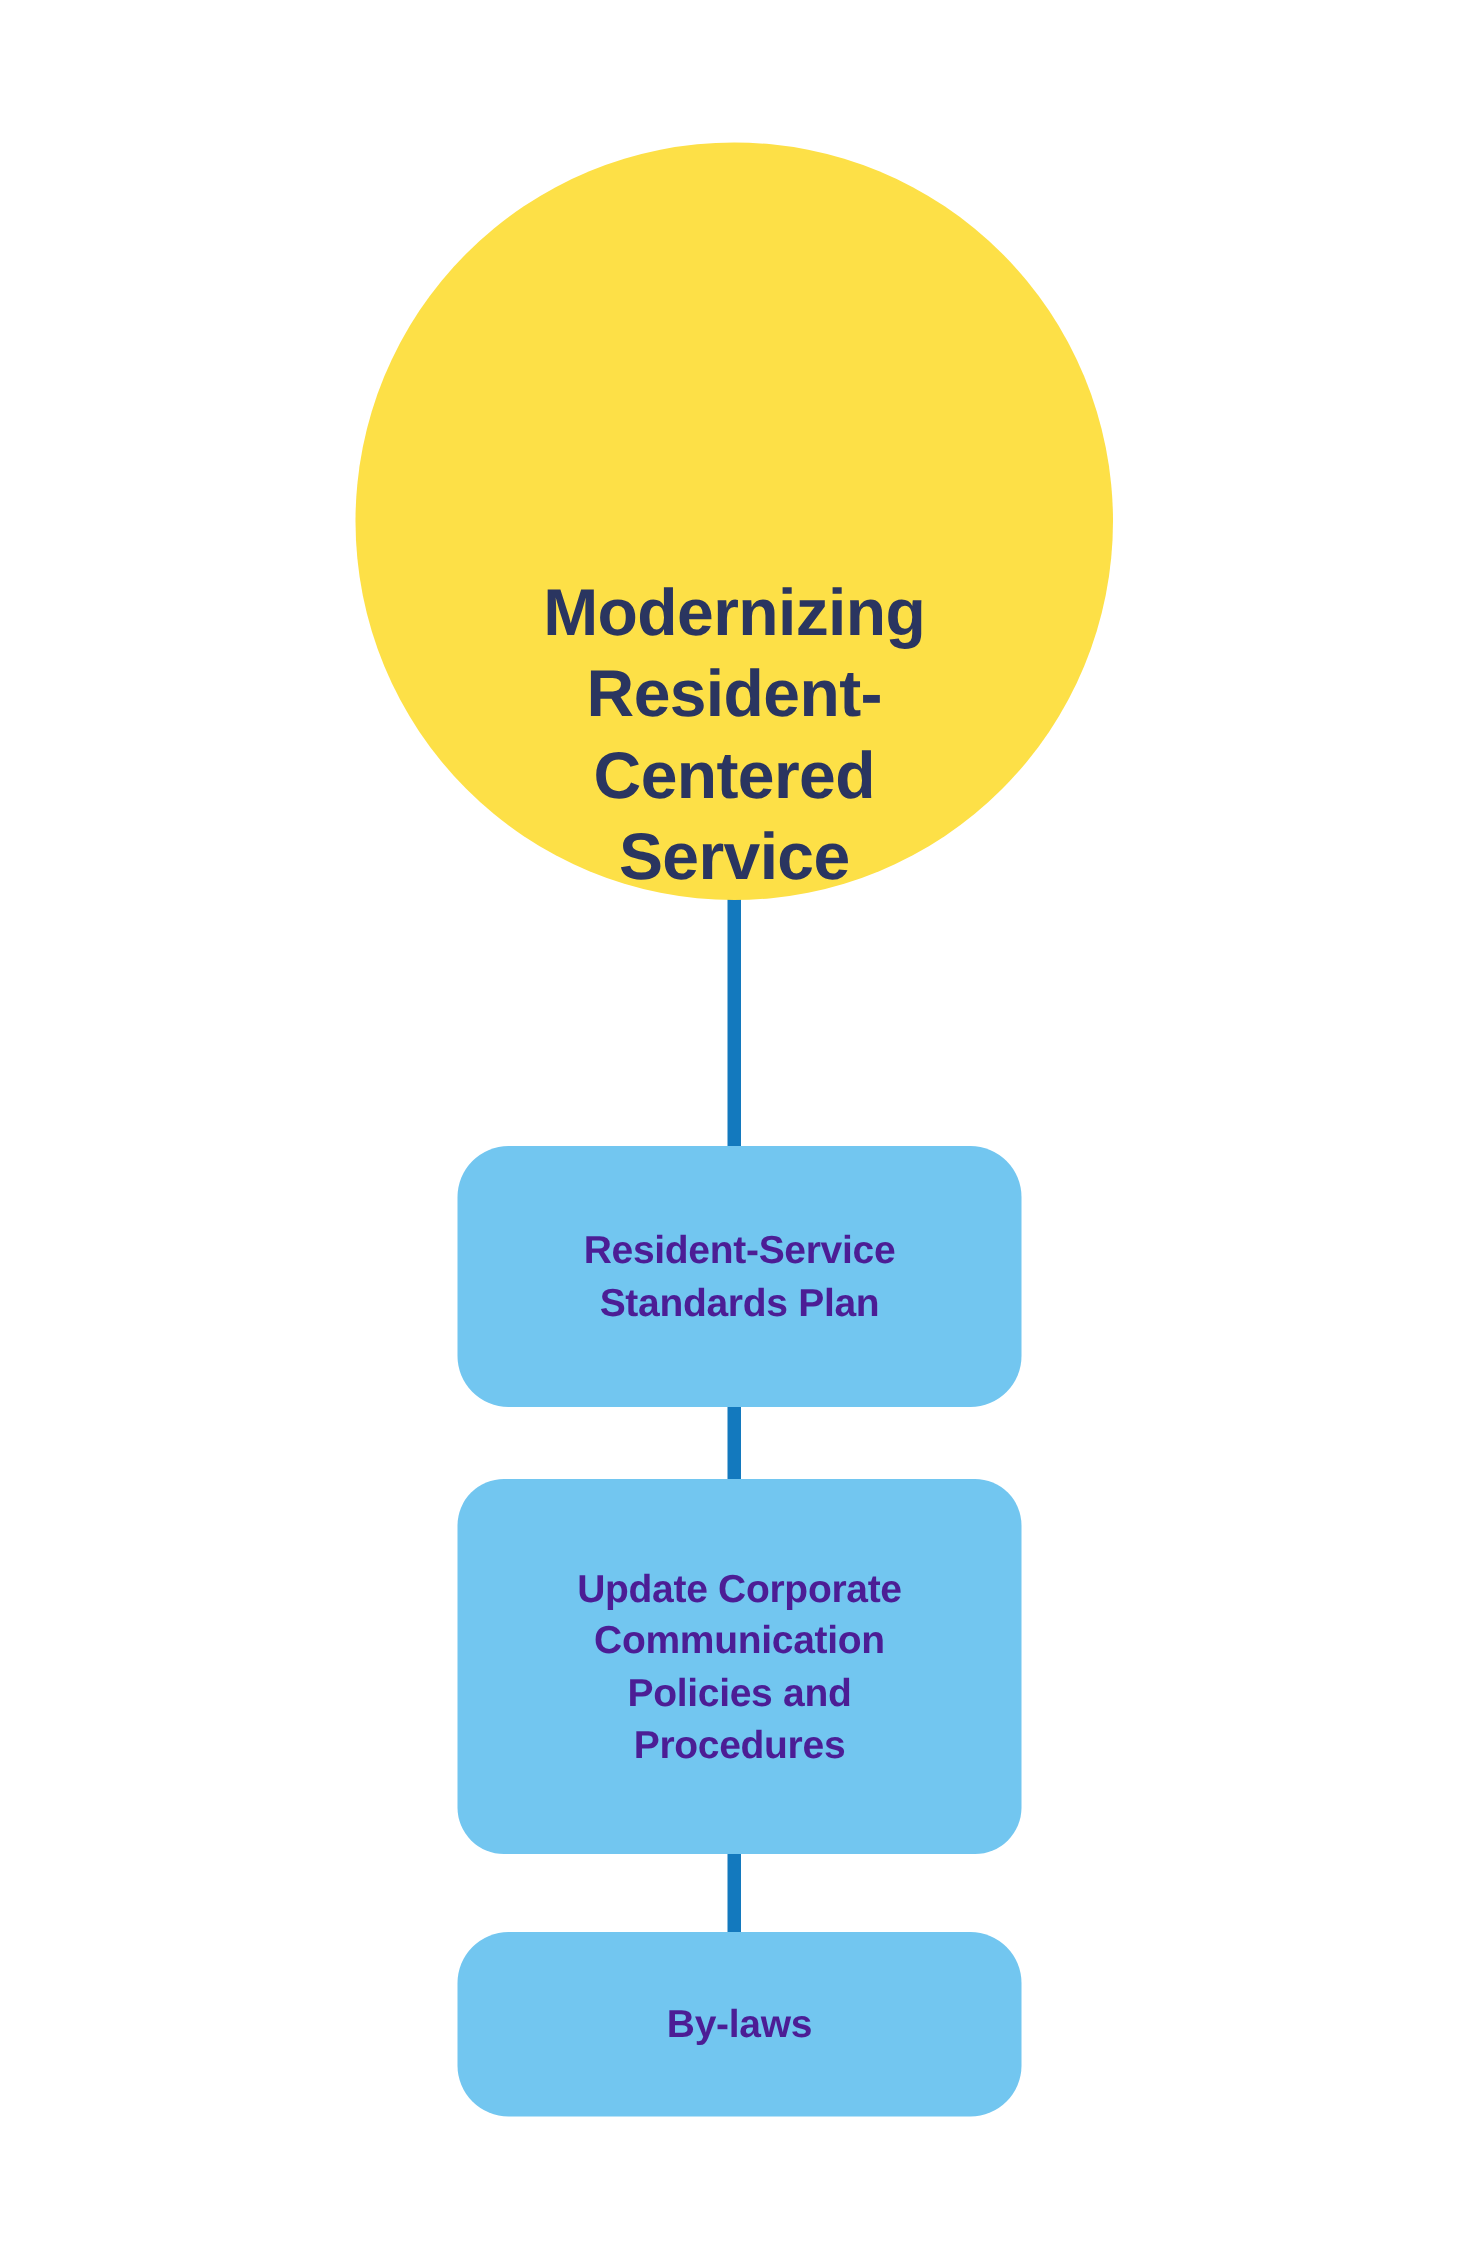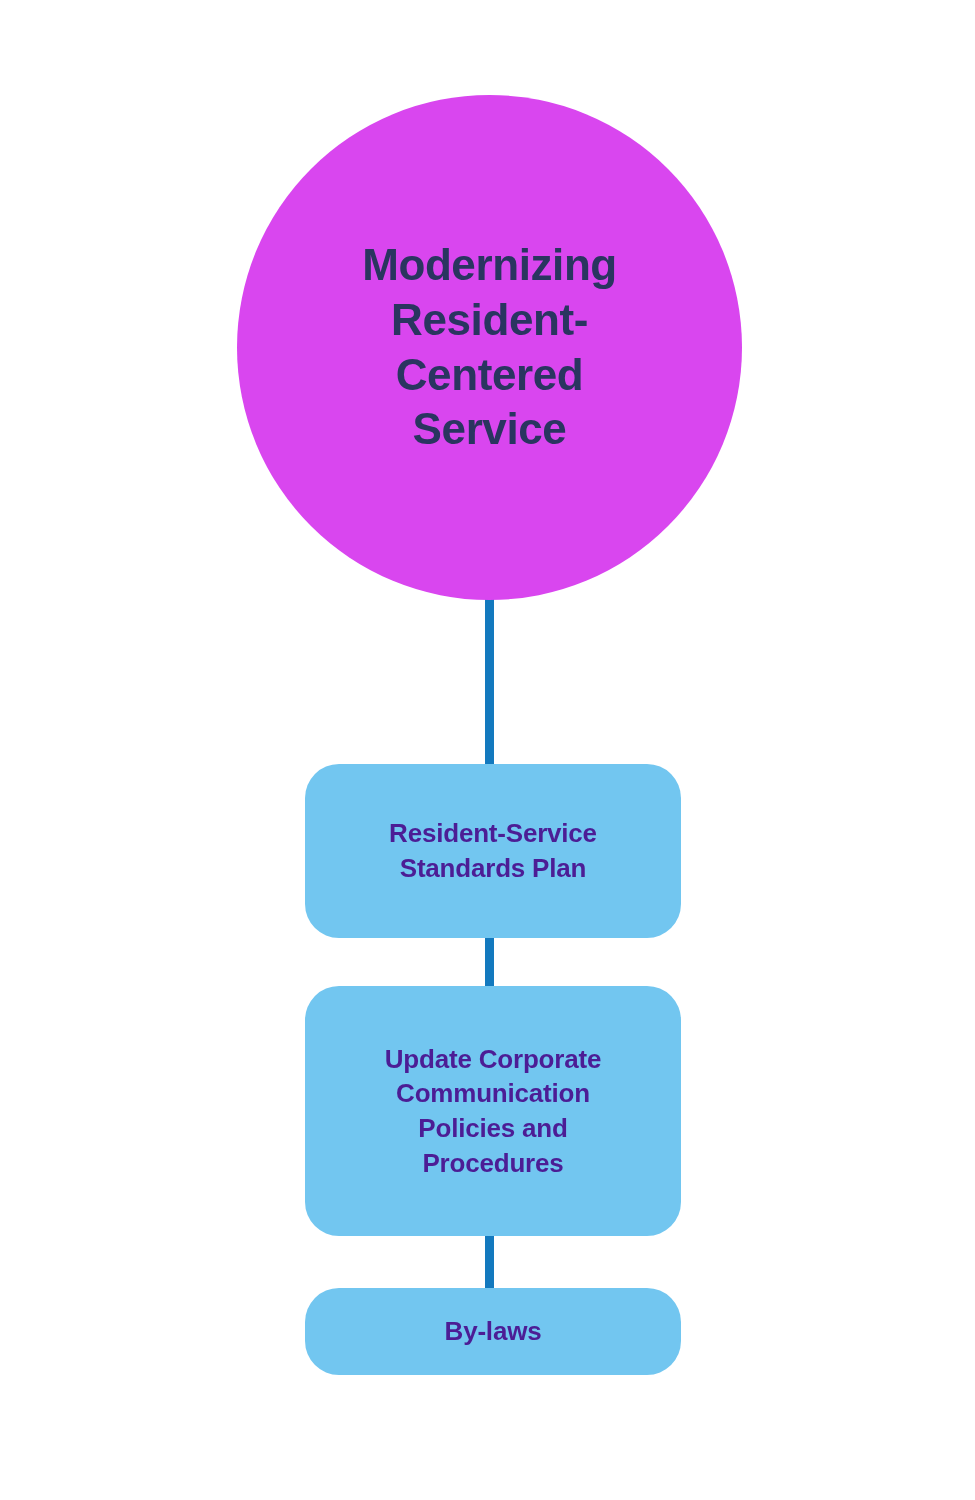--- a/index.html
+++ b/index.html
@@ -35,24 +35,24 @@
   #connector-2-to-3    { top: 1228px; height: 68px;  }
 
   
   #root-node {
     position: absolute;
     left: 237px;
     top: 95px;
     width: 505px;
     height: 505px;
     border-radius: 50%;
-    background: #d946ef;
+    background: #fde047;
     z-index: 2;
     display: flex;
-    align-items: center;
+    align-items: flex-end;
     justify-content: center;
     box-sizing: border-box;
     padding: 0 60px;
   }
   #root-node .node-label {
     color: #2a3560;
     font-size: 44px;
     font-weight: 700;
     line-height: 1.24;
     text-align: center;
@@ -78,22 +78,22 @@
     color: #4c1d95;
     font-size: 26px;
     font-weight: 700;
     line-height: 1.33;
     text-align: center;
     letter-spacing: -0.2px;
     white-space: pre-line;
   }
 
   #node-standards-plan { top: 764px;  height: 174px; }
-  #node-comm-policies  { top: 986px;  height: 250px; }
-  #node-bylaws         { top: 1288px; height: 87px; align-items: center; }
+  #node-comm-policies  { top: 986px;  height: 250px; border-radius: 31px; }
+  #node-bylaws         { top: 1288px; height: 123px; align-items: center; }
 </style>
 </head>
 <body>
 
 <div id="diagram-canvas">
 
   <div class="connector" id="connector-root-to-1"></div>
 
   <div class="connector" id="connector-1-to-2"></div>
 

